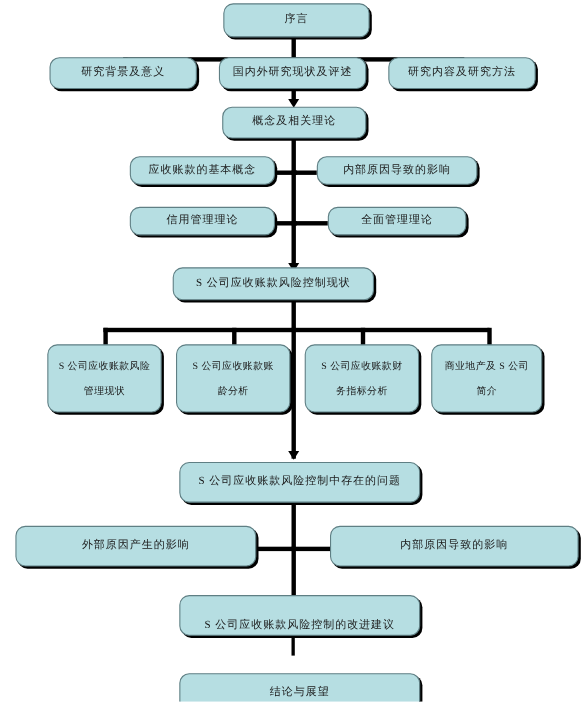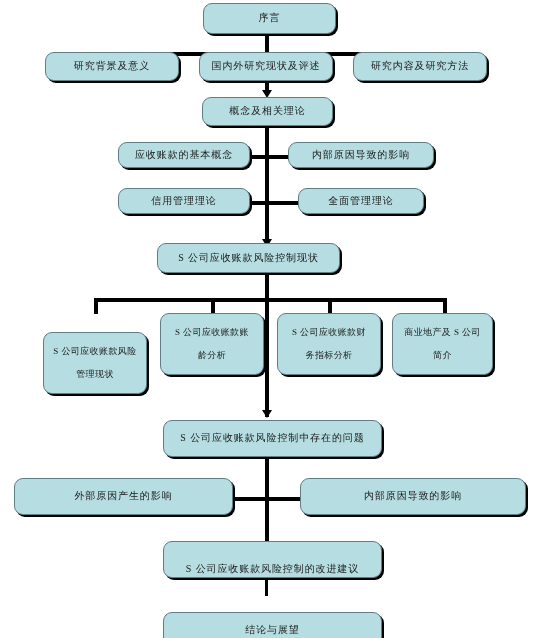--- a/index.html
+++ b/index.html
@@ -140,21 +140,21 @@
   </div>
 
   <div class="node" style="left:298px; top:188px; width:126px; height:26px;">
     <span class="ln">全面管理理论</span>
   </div>
 
   <div class="node" style="left:157px; top:243px; width:183px; height:30px;text-align:center;">
     <span class="ln">S 公司应收账款风险控制现状</span>
   </div>
 
-  <div class="node two-line narrow" style="left:43px; top:332px; width:104px; height:62px;">
+  <div class="node two-line narrow" style="left:43px; top:313px; width:104px; height:62px;">
     <span class="ln">S 公司应收账款风险</span>
     <span class="ln">管理现状</span>
   </div>
 
   <div class="node two-line narrow" style="left:160px; top:313px; width:104px; height:62px;">
     <span class="ln">S 公司应收账款账</span>
     <span class="ln">龄分析</span>
   </div>
 
   <div class="node two-line narrow" style="left:277px; top:313px; width:104px; height:62px;">

